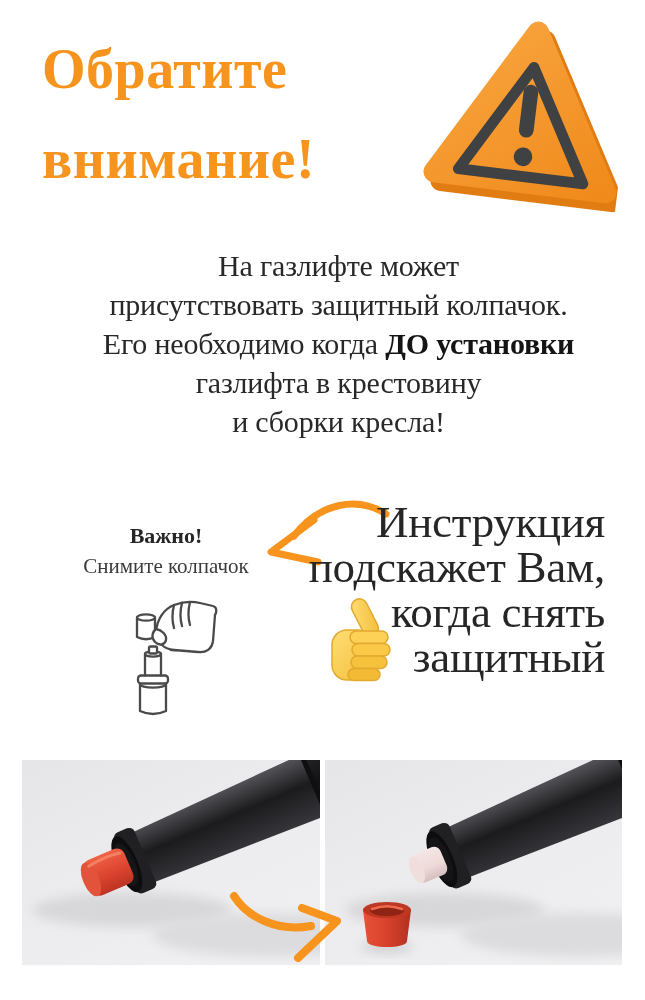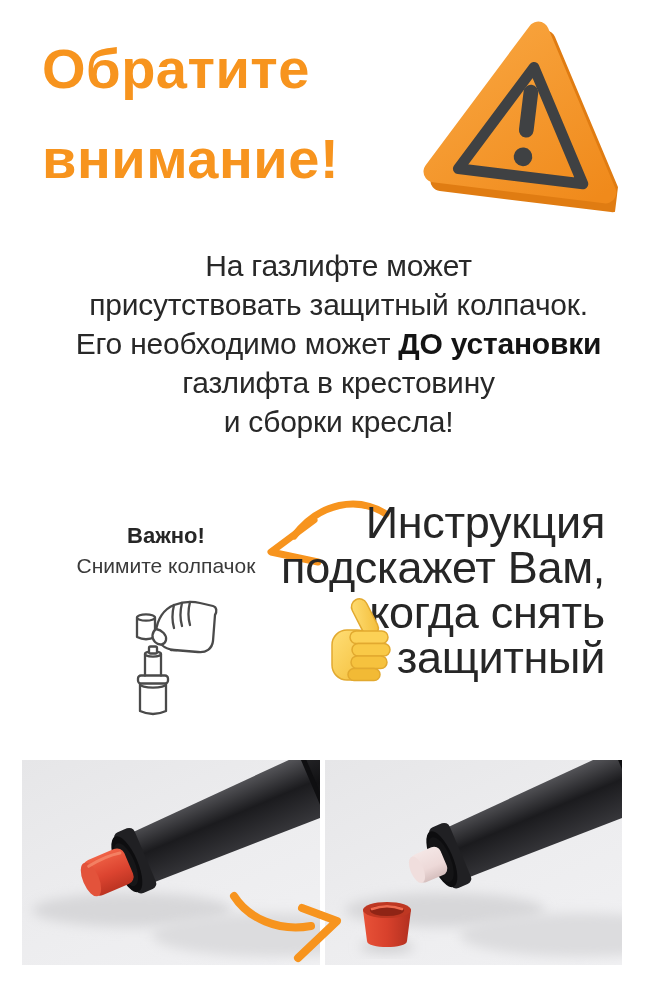--- a/index.html
+++ b/index.html
@@ -1,18 +1,18 @@
 <!DOCTYPE html>
 <html><head>
 <meta charset="utf-8">
 <style>
   html,body{margin:0;padding:0;background:#ffffff;}
   .canvas{
     position:relative;width:628px;height:1000px;background:#ffffff;overflow:hidden;
-    font-family:Liberation Sans, sans-serif;
+    font-family:Liberation Serif, serif;
   }
   
   .title{
     position:absolute;left:42px;top:24px;width:400px;
     color:#F7941E;font-size:56px;font-weight:800;line-height:90px;letter-spacing:0.5px;
   }
   .warn-icon{position:absolute;left:430px;top:18px;width:196px;height:196px;transform:rotate(7deg);}
   
   .intro{
     position:absolute;left:16px;top:246px;width:645px;text-align:center;
@@ -67,21 +67,21 @@
       <polygon points="100,14 188,168 12,168" fill="url(#tg)" stroke="url(#tg)" stroke-width="22" stroke-linejoin="round"></polygon>
       <polygon points="100,50 164,162 36,162" fill="none" stroke="#3F4143" stroke-width="11" stroke-linejoin="round"></polygon>
       <rect x="92.5" y="68" width="15" height="54" rx="7.5" fill="#3F4143"></rect>
       <circle cx="100" cy="142" r="9.5" fill="#3F4143"></circle>
     </svg>
   </div>
 
   <div class="intro">
     <div>На газлифте может</div>
     <div>присутствовать защитный колпачок.</div>
-    <div><span>Его необходимо может </span><b>ДО установки</b></div>
+    <div><span>Его необходимо когда </span><b>ДО установки</b></div>
     <div>газлифта в крестовину</div>
     <div>и сборки кресла!</div>
   </div>
 
   <div class="note">
     <div class="note-title">Важно!</div>
     <div>Снимите колпачок</div>
   </div>
 
   <div class="diagram">

